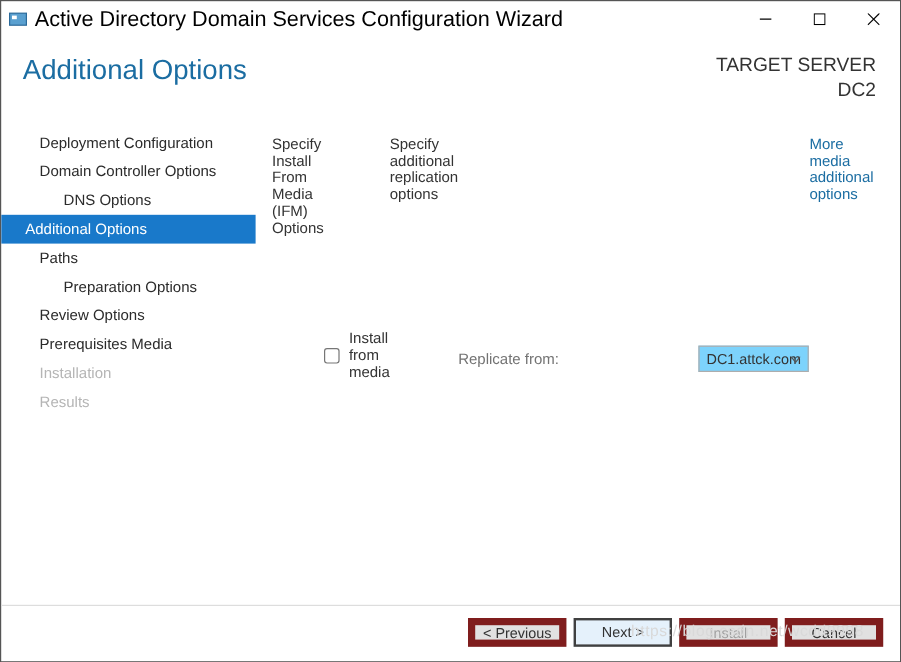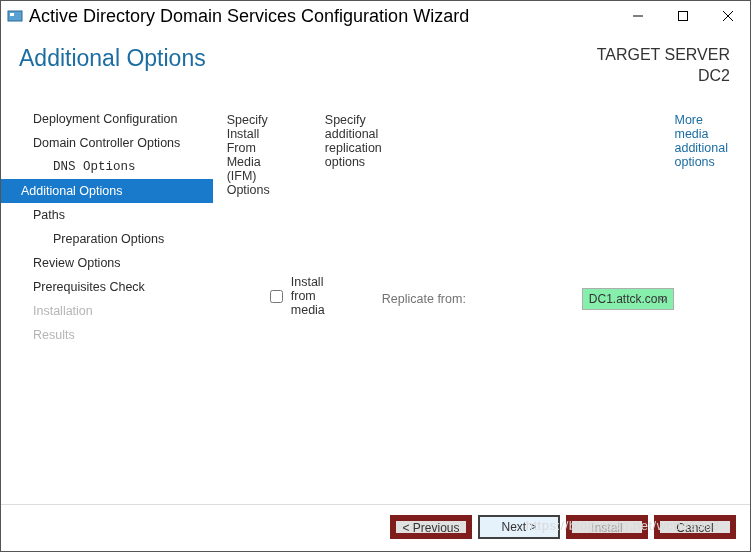--- a/index.html
+++ b/index.html
@@ -8,33 +8,33 @@
 .titlebar .app-icon { width: 16px; height: 16px; margin-right: 6px; }
 .titlebar .title { font-size: 18px; color: #000; flex: 1; }
 .winbtn { width: 45px; height: 30px; display: flex; align-items: center; justify-content: center; }
 .winbtn svg { width: 10px; height: 10px; }
 .header { display: flex; padding: 14px 20px 8px 18px; }
 .page-title { color: #1b6da2; font-size: 23px; font-weight: 400; flex: 1; }
 .target { text-align: right; font-size: 16px; color: #333; line-height: 1.3; }
 .body { display: flex; flex: 1; overflow: hidden; }
 .sidebar { width: 220px; padding: 12px 0 0 0; }
 .nav-item { font-size: 12.5px; color: #2b2b2b; padding: 5px 8px 5px 32px; cursor: pointer; }
-.nav-item.sub { padding-left: 52px; font-family: Liberation Mono, monospace; }
+.nav-item.sub { padding-left: 52px; }
 .nav-item.sub2 { padding-left: 52px; }
 .nav-item.selected { background: #1979ca; color: #fff; padding-left: 20px; }
 .nav-item.disabled { color: #b5b5b5; cursor: default; }
 .nav-item.top { padding-left: 32px; }
 .content { flex: 1; padding: 18px 22px 6px 14px; display: flex; flex-direction: row; }
 .section-label { font-size: 12.5px; color: #333; margin-bottom: 10px; }
 .checkbox-row { display: flex; align-items: center; margin-bottom: 18px; }
 .checkbox-row input { width: 13px; height: 13px; margin-right: 8px; }
 .checkbox-row label { font-size: 12.5px; color: #333; }
 .field-row { display: flex; align-items: center; margin-bottom: 12px; }
 .field-label { font-size: 12.5px; color: #737373; width: 200px; }
-.dropdown { flex: 1; height: 22px; border: 1px solid #adadad; background: #86efac; display: flex; align-items: center; padding: 0 6px; font-size: 12px; color: #333; position: relative; }
+.dropdown { flex: 1; height: 22px; border: 1px solid #adadad; background: #7dd3fc; display: flex; align-items: center; padding: 0 6px; font-size: 12px; color: #333; position: relative; }
 .dropdown .chev { position: absolute; right: 6px; top: 50%; transform: translateY(-50%); }
 .spacer { flex: 1; }
 .link { font-size: 12.5px; color: #1b6da2; cursor: pointer; margin-bottom: 6px; }
 .footer { border-top: 1px solid #ddd; padding: 10px 14px 12px; display: flex; justify-content: flex-end; gap: 6px; }
 .btn { min-width: 82px; height: 24px; border: 6px solid #7f1d1d; background: #e1e1e1; font-size: 12px; color: #333; cursor: pointer; }
 .btn.default { border: 2px solid #404040; background: #e5f1fb; }
 .btn:disabled { color: #a0a0a0; cursor: default; }
 .watermark { position: absolute; right: 30px; bottom: 18px; font-size: 13px; color: #d9d9d9; pointer-events: none; letter-spacing: 0.5px; }
 .wrap { position: relative; width: 100%; }
 </style>
@@ -77,21 +77,21 @@
 
 <div class="body">
   <div class="sidebar">
     <div class="nav-item top">Deployment Configuration</div>
     <div class="nav-item top">Domain Controller Options</div>
     <div class="nav-item sub">DNS Options</div>
     <div class="nav-item selected">Additional Options</div>
     <div class="nav-item top">Paths</div>
     <div class="nav-item sub2">Preparation Options</div>
     <div class="nav-item top">Review Options</div>
-    <div class="nav-item top">Prerequisites Check</div>
+    <div class="nav-item top">Prerequisites Media</div>
     <div class="nav-item top disabled">Installation</div>
     <div class="nav-item top disabled">Results</div>
   </div>
 
   <div class="content">
     <div class="section-label">Specify Install From Media (IFM) Options</div>
     <div class="checkbox-row">
       <input type="checkbox" style="">
       <label>Install from media</label>
     </div>

